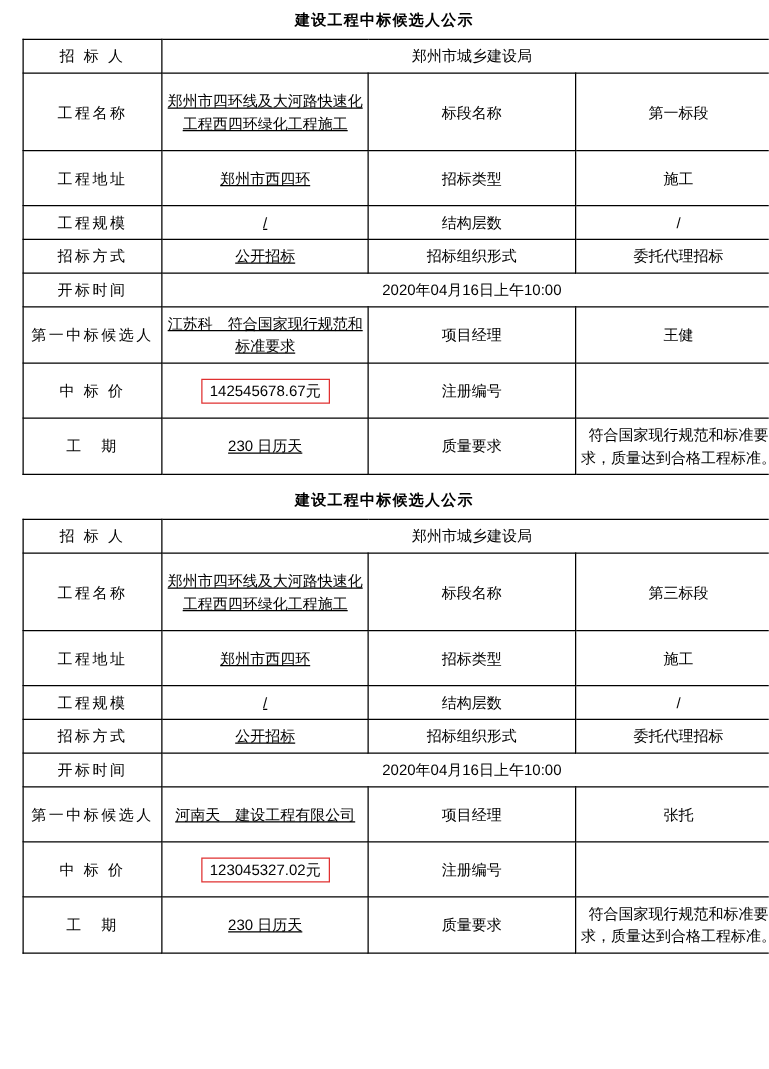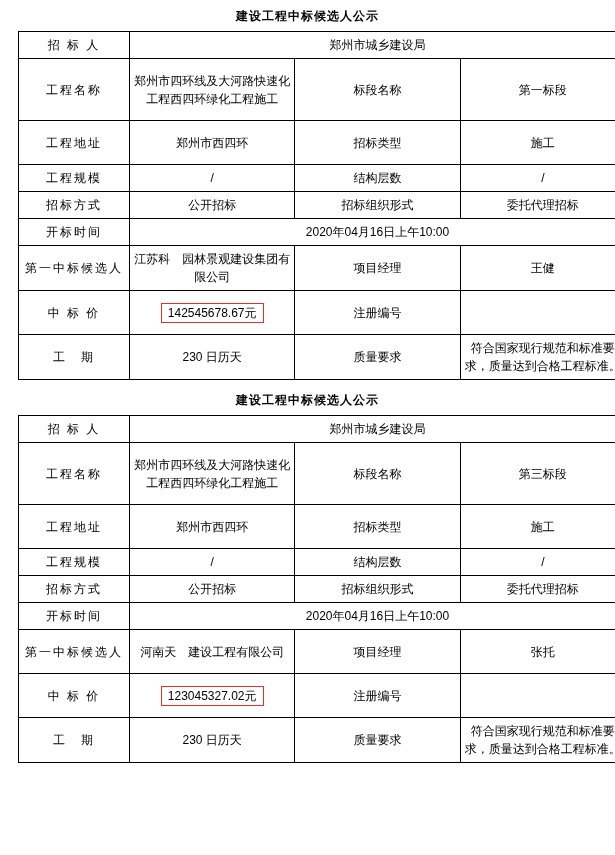--- a/index.html
+++ b/index.html
@@ -43,20 +43,21 @@
     padding: 4px 3px;
     line-height: 18px;
     word-break: break-all;
   }
   td.label {
     width: 104px;
     letter-spacing: 2px;
   }
   td.val-left {
     width: 186px;
+    text-decoration: underline;
   }
   td.label2 {
     width: 112px;
   }
   td.val-right {
     width: 175px;
     margin-left: 30px;
   }
   .spaced {
     letter-spacing: 6px;
@@ -127,21 +128,21 @@
         <td class="val-left">公开招标</td>
         <td class="label2">招标组织形式</td>
         <td class="val-right">委托代理招标</td>
       </tr>
       <tr class="row-std">
         <td class="label">开标时间</td>
         <td colspan="3" class="wide-cell">2020年04月16日上午10:00</td>
       </tr>
       <tr class="mid">
         <td class="label">第一中标候选人</td>
-        <td class="val-left">江苏科　园林景观建设集团有限公司</td>
+        <td class="val-left">江苏科　符合国家现行规范和标准要求</td>
         <td class="label2">项目经理</td>
         <td class="val-right">王健</td>
       </tr>
       <tr class="mid">
         <td class="label spaced2">中 标 价</td>
         <td class="val-left">
           <span class="price-box">142545678.67元</span>
         </td>
         <td class="label2">注册编号</td>
         <td class="val-right"></td>

